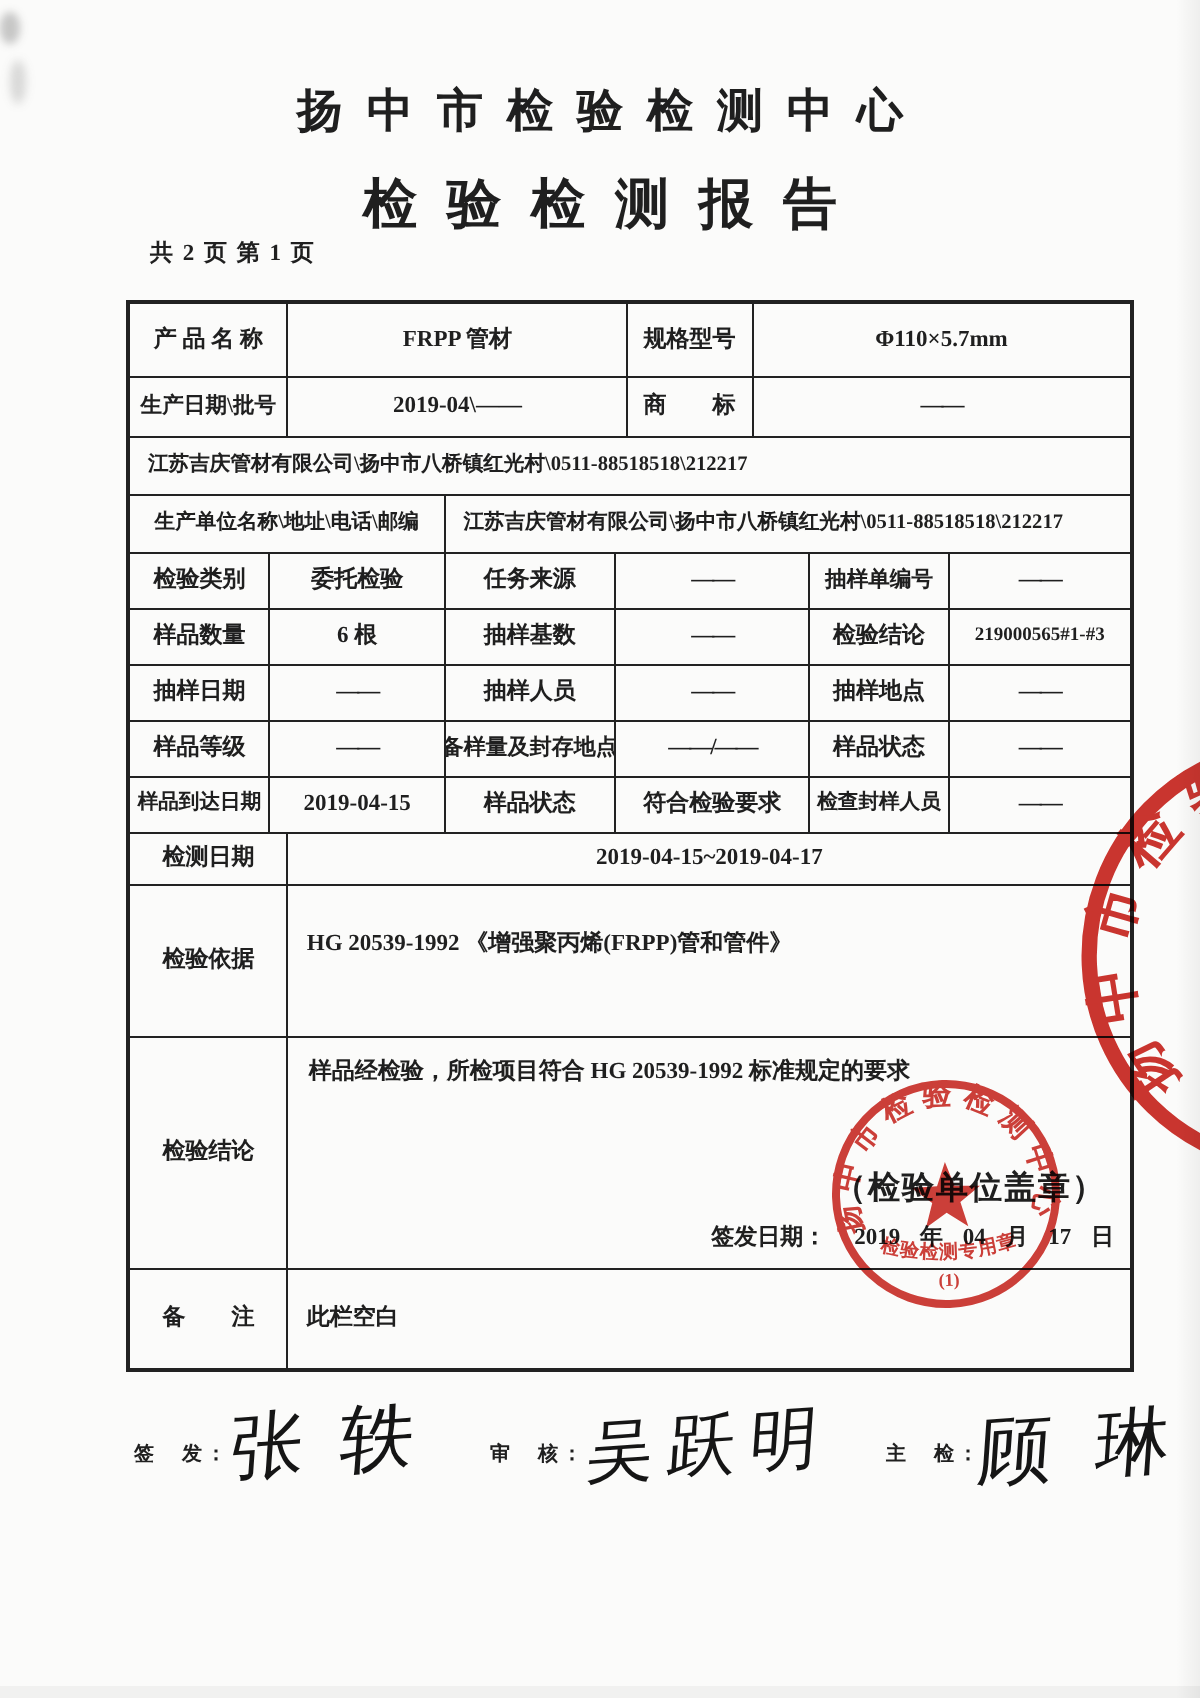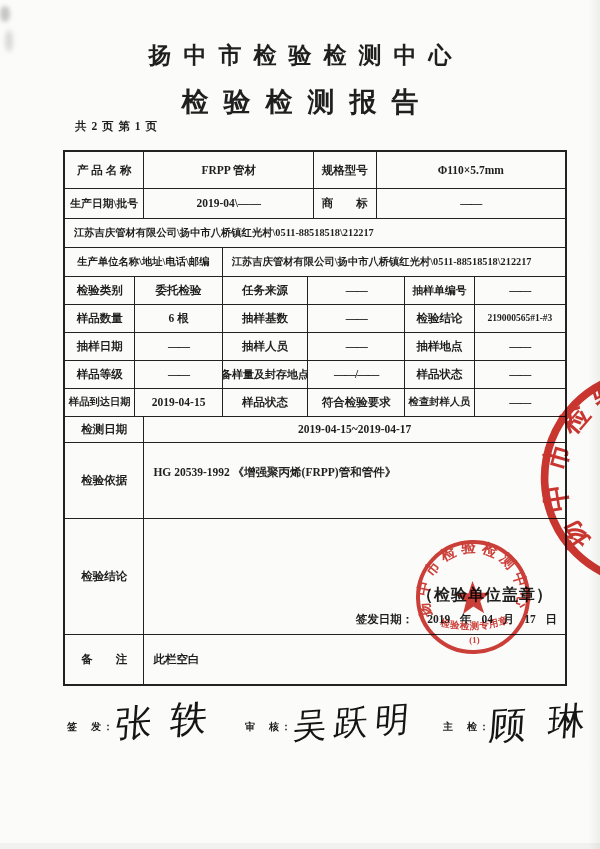--- a/index.html
+++ b/index.html
@@ -156,20 +156,21 @@
     </div>
 
     <div class="row" style="height:76px">
       <div class="cell" style="width:80px">检验依据</div>
       <div class="cell left top" style="width:424px;padding-top:22px">HG 20539-1992 《增强聚丙烯(FRPP)管和管件》</div>
     </div>
 
     <div class="row" style="height:116px">
       <div class="cell" style="width:80px">检验结论</div>
       <div class="cell concl" style="width:424px">
+        <div class="c-line">样品经检验，所检项目符合 HG 20539-1992 标准规定的要求</div>
         <div class="seal-hint">（检验单位盖章）</div>
         <div class="issue-line">
           <span class="lbl">签发日期：</span><span>2019 年 04 月 17 日</span>
         </div>
       </div>
     </div>
 
     <div class="row" style="height:49px">
       <div class="cell" style="width:80px">备　　注</div>
       <div class="cell left" style="width:424px">此栏空白</div>

